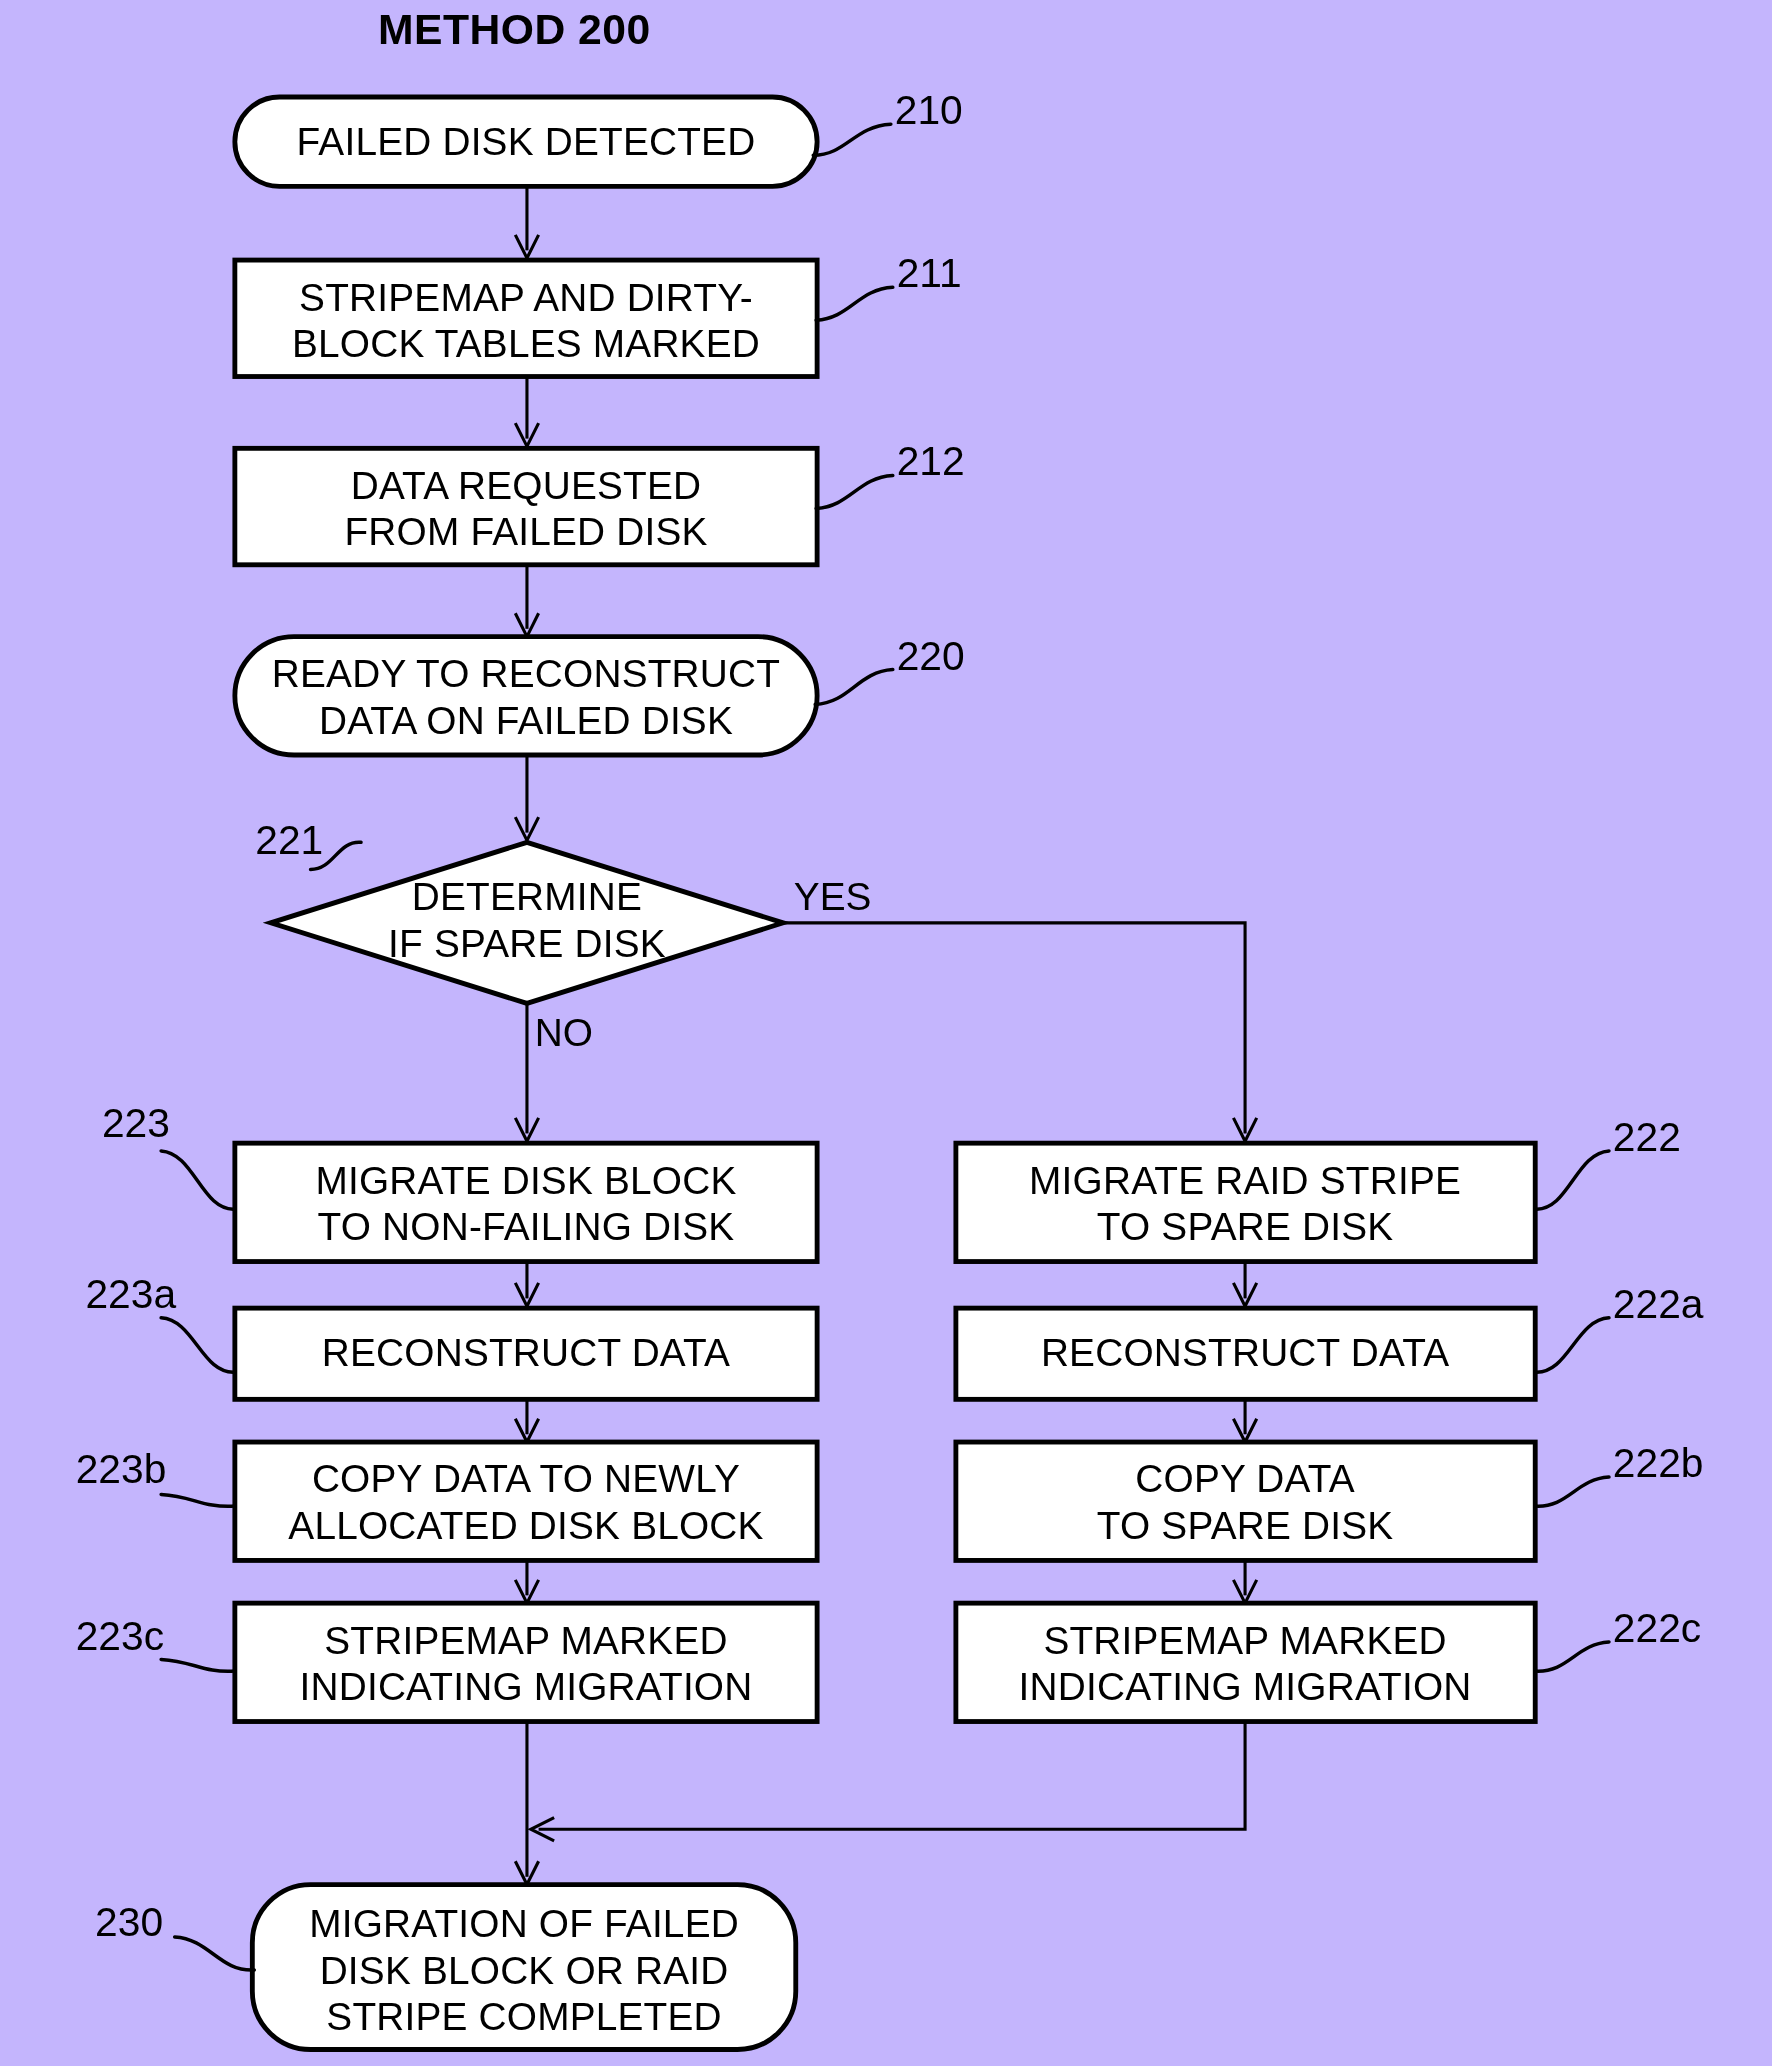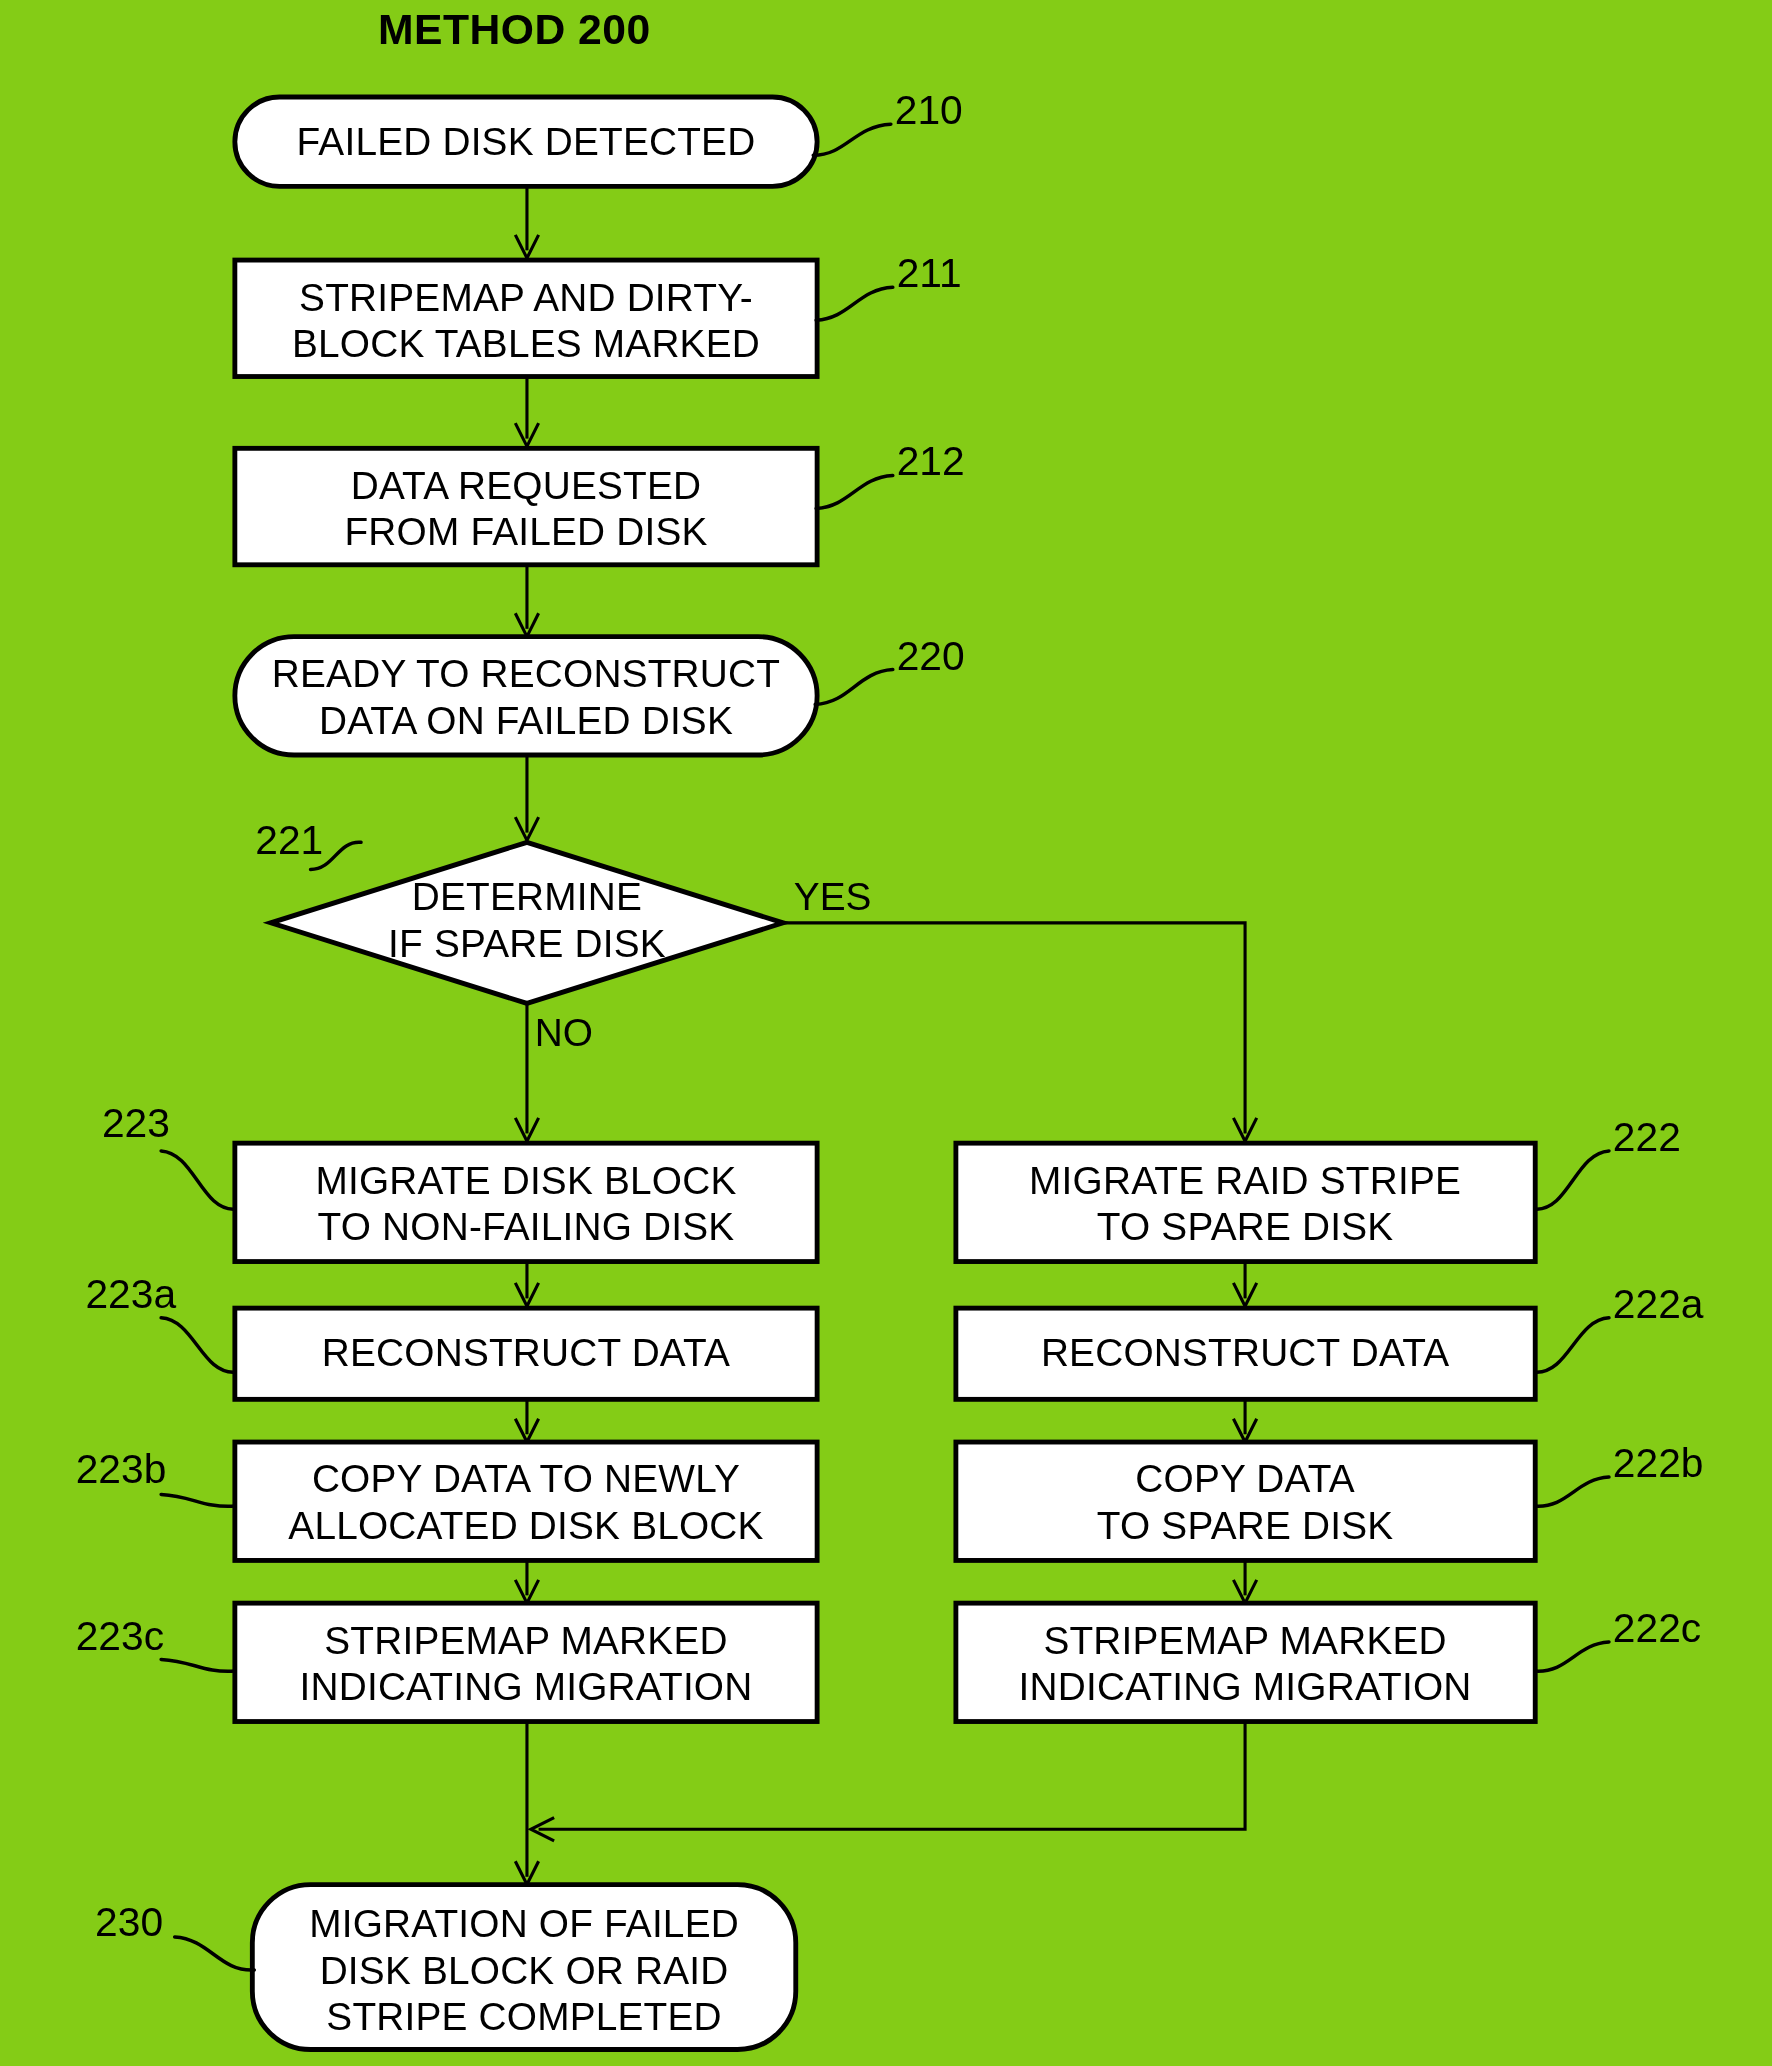--- a/index.html
+++ b/index.html
@@ -10,21 +10,21 @@
   body {
     width: 1773px;
     height: 2067px;
     font-family: "Liberation Sans", sans-serif;
     overflow: hidden;
   }
   #figure-root {
     position: relative;
     width: 1773px;
     height: 2067px;
-    background: #84cc16;
+    background: #c4b5fd;
   }
   svg#flowchart {
     display: block;
     width: 1773px;
     height: 2067px;
   }
   .node-shape {
     fill: #ffffff;
     stroke: #000000;
     stroke-width: 5;

